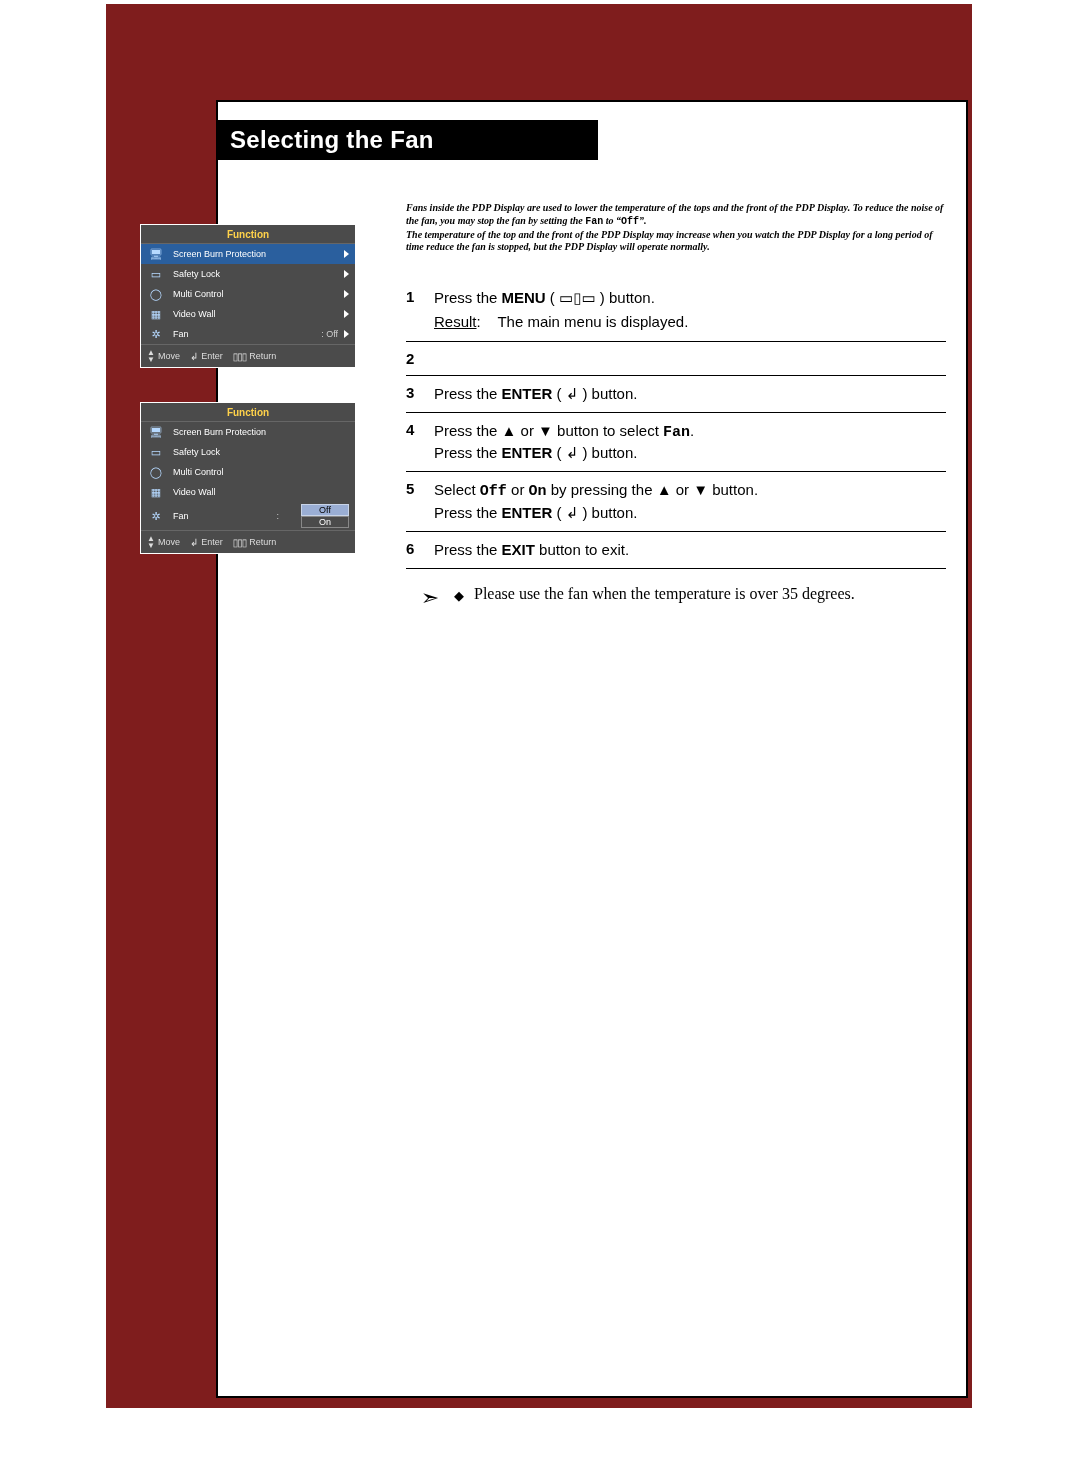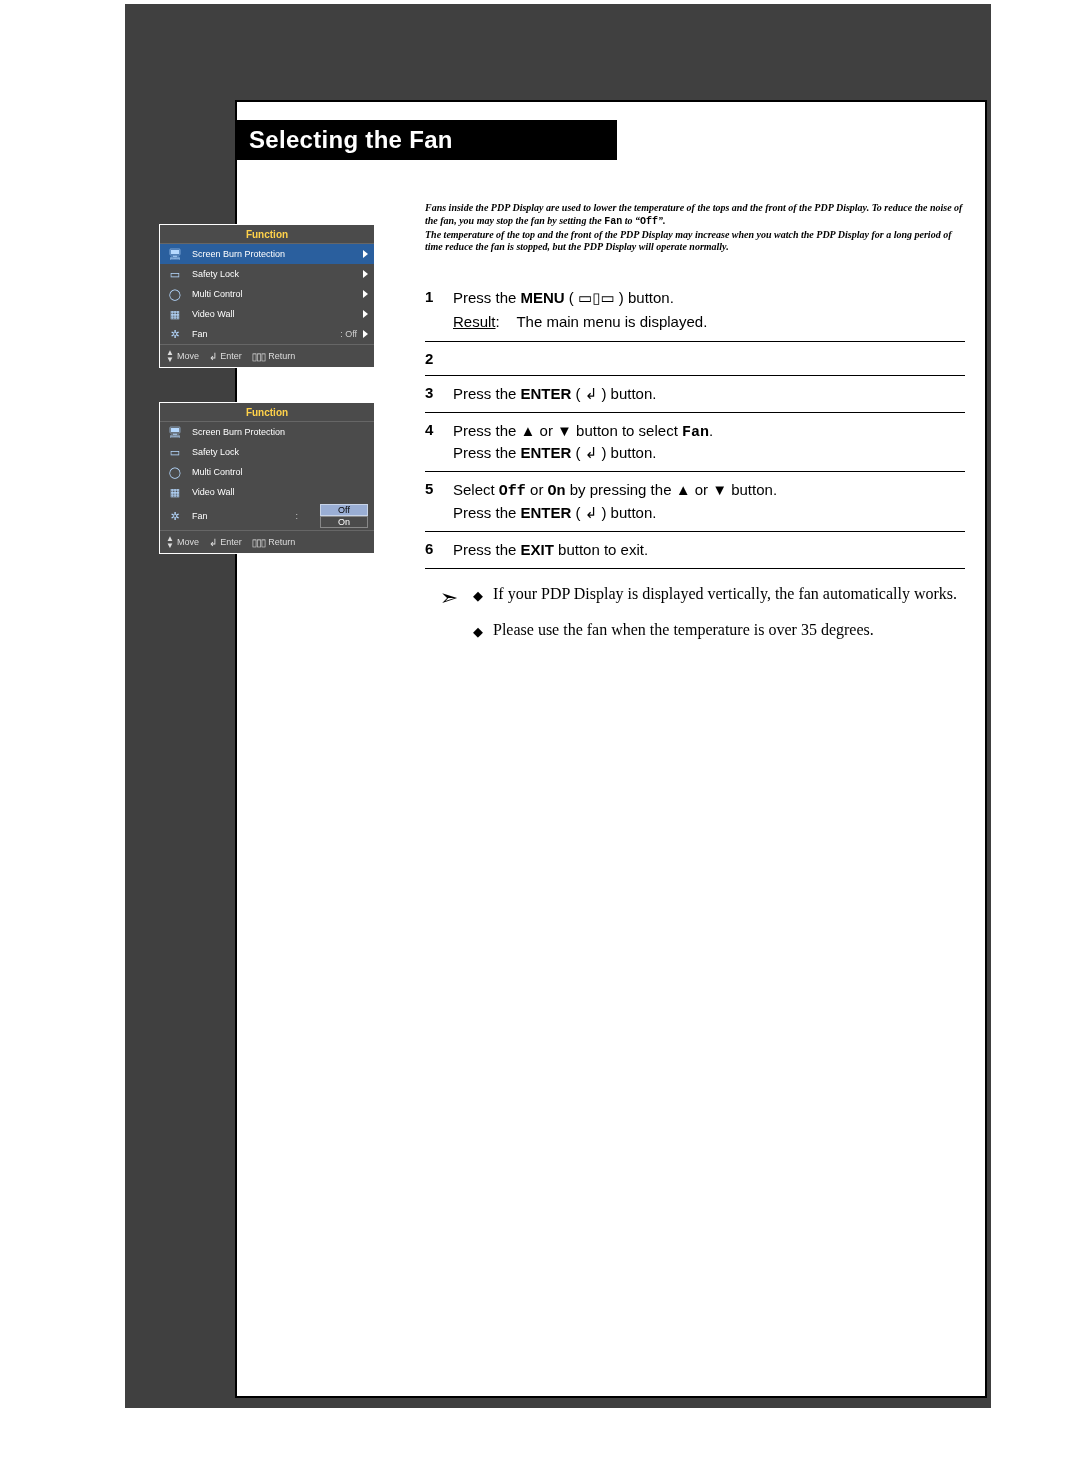--- a/index.html
+++ b/index.html
@@ -9,22 +9,21 @@
     font-family:Arial, Helvetica, sans-serif;
     color:#000;
     position:relative;
   }
   .page{
     position:absolute;
     left:106px;
     top:4px;
     width:866px;
     height:1404px;
-    background:#404040;
-    margin-left:19px;
+    background:#7f1d1d;
   }
   .inner{
     position:absolute;
     left:110px;   
     top:96px;
     width:752px;
     height:1298px;
     background:#ffffff;
     border:2px solid #000;
     box-sizing:border-box;
@@ -330,23 +329,20 @@
             <span>Press the </span><b>EXIT</b><span> button to exit.</span>
           </div>
         </div>
 
       </div>
 
       <div class="bullets-wrap">
         <div class="hand">➣</div>
         <ul>
           <li>
-              <span>If your PDP Display is displayed vertically, the fan automatically works.</span>
-            </li>
-          <li>
               <span>Please use the fan when the temperature is over 35 degrees.</span>
             </li>
         </ul>
       </div>
 
 
     </div>
 
 
   </div>

